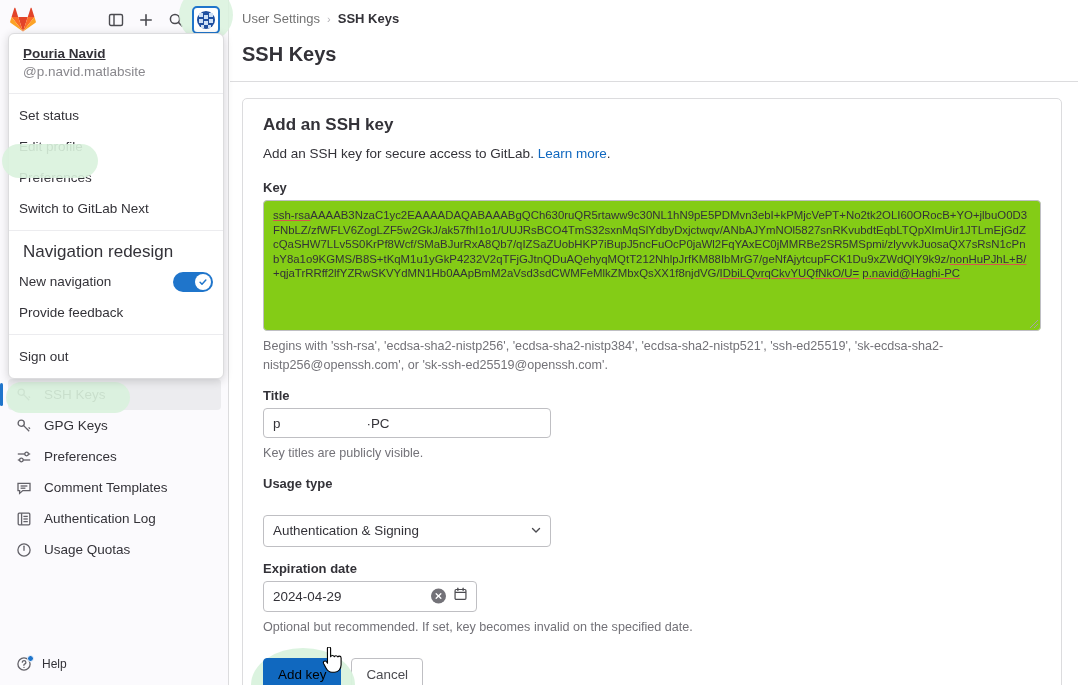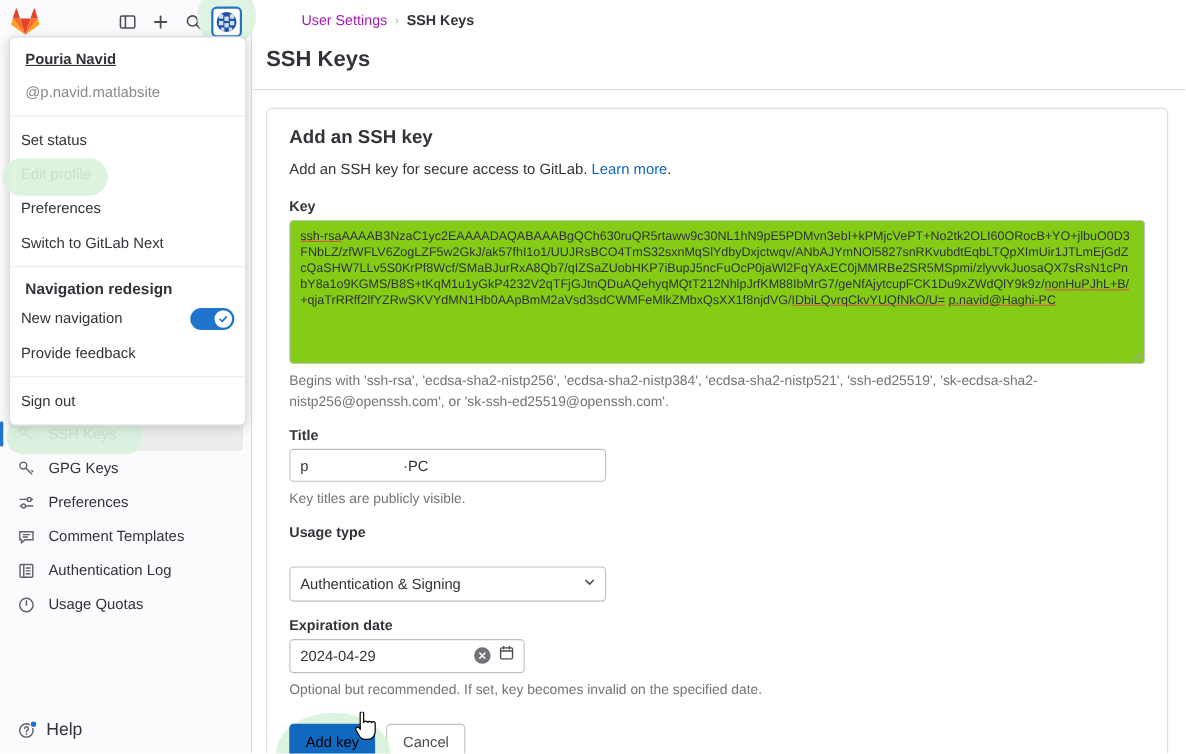--- a/index.html
+++ b/index.html
@@ -71,49 +71,49 @@
   .nav-glow {
     position: absolute; left: 6px; top: 382px;
     width: 124px; height: 31px; border-radius: 16px;
     background: #d9f2dd; opacity: .9; pointer-events: none; z-index: 2;
   }
 
   .help-row {
     position: absolute; left: 8px; bottom: 6px;
     display: flex; align-items: center; gap: 10px;
     height: 30px; padding: 0 8px; border-radius: 4px;
-    color: #333238; font-size: 16px; cursor: pointer;
+    color: #333238; font-size: 12px; cursor: pointer;
   }
   .help-icon { position: relative; width: 16px; height: 16px; color:#626168; }
   .help-dot {
     position: absolute; right: -2px; top: -1px;
     width: 7px; height: 7px; border-radius: 50%;
     background: #1f75cb; border: 1px solid #fbfafd;
   }
 
   
   .dropdown {
     position: absolute; left: 8px; top: 33px; width: 216px;
     background: #fff; border: 1px solid #dcdcde; border-radius: 6px;
     box-shadow: 0 2px 10px rgba(0,0,0,.16);
     z-index: 5; padding: 0; overflow: hidden;
   }
   .dd-user { padding: 11px 14px 12px; border-bottom: 1px solid #ececef; }
   .dd-name { font-size: 13.5px; font-weight: 700; color: #333238; line-height: 17px; text-decoration: underline; }
-  .dd-handle { font-size: 13.5px; color: #89888d; line-height: 18px; margin-top: 13px; }
+  .dd-handle { font-size: 13.5px; color: #89888d; line-height: 18px; margin-top: 1px; }
   .dd-sec { padding: 6px 0; border-bottom: 1px solid #ececef; }
   .dd-sec:last-child { border-bottom: none; }
   .dd-item {
     position: relative;
     display: flex; align-items: center;
     height: 31px; padding: 0 10px;
     font-size: 13.5px; color: #333238; cursor: pointer;
   }
   .dd-head {
-    font-size: 14px; font-weight: 700; color: #333238;
+    font-size: 17px; font-weight: 400; color: #333238;
     padding: 5px 14px 4px;
   }
   .dd-glow {
     position: absolute; left: 2px; top: 144px;
     width: 96px; height: 34px; border-radius: 18px;
     background: #d9f2dd; opacity: .9; pointer-events: none; z-index: 6;
   }
   .toggle {
     margin-left: auto; width: 40px; height: 20px; border-radius: 10px;
     background: #1f75cb; position: relative; cursor: pointer; flex: 0 0 40px;
@@ -124,21 +124,21 @@
     display: flex; align-items: center; justify-content: center;
     color: #1f75cb;
   }
 
   
   .main { position: absolute; left: 230px; top: 0; right: 0; bottom: 0; background: #fff; }
   .breadcrumb {
     height: 37px; display: flex; align-items: center; gap: 7px;
     padding-left: 12px; font-size: 13px;
   }
-  .bc-link { color: #a21caf; cursor: pointer; margin-left: 32px; }
+  .bc-link { color: #737373; cursor: pointer; }
   .bc-sep { color: #b3b2b7; font-size: 11px; }
   .bc-current { color: #333238; font-weight: 700; cursor: pointer; }
   .page-head {
     padding: 4px 16px 14px 12px;
     border-bottom: 1px solid #dcdcde;
   }
   .page-title { font-size: 20px; font-weight: 700; color: #333238; margin: 0; line-height: 26px; }
 
   .content-wrap { padding: 16px 16px 0 12px; }
   .card {

